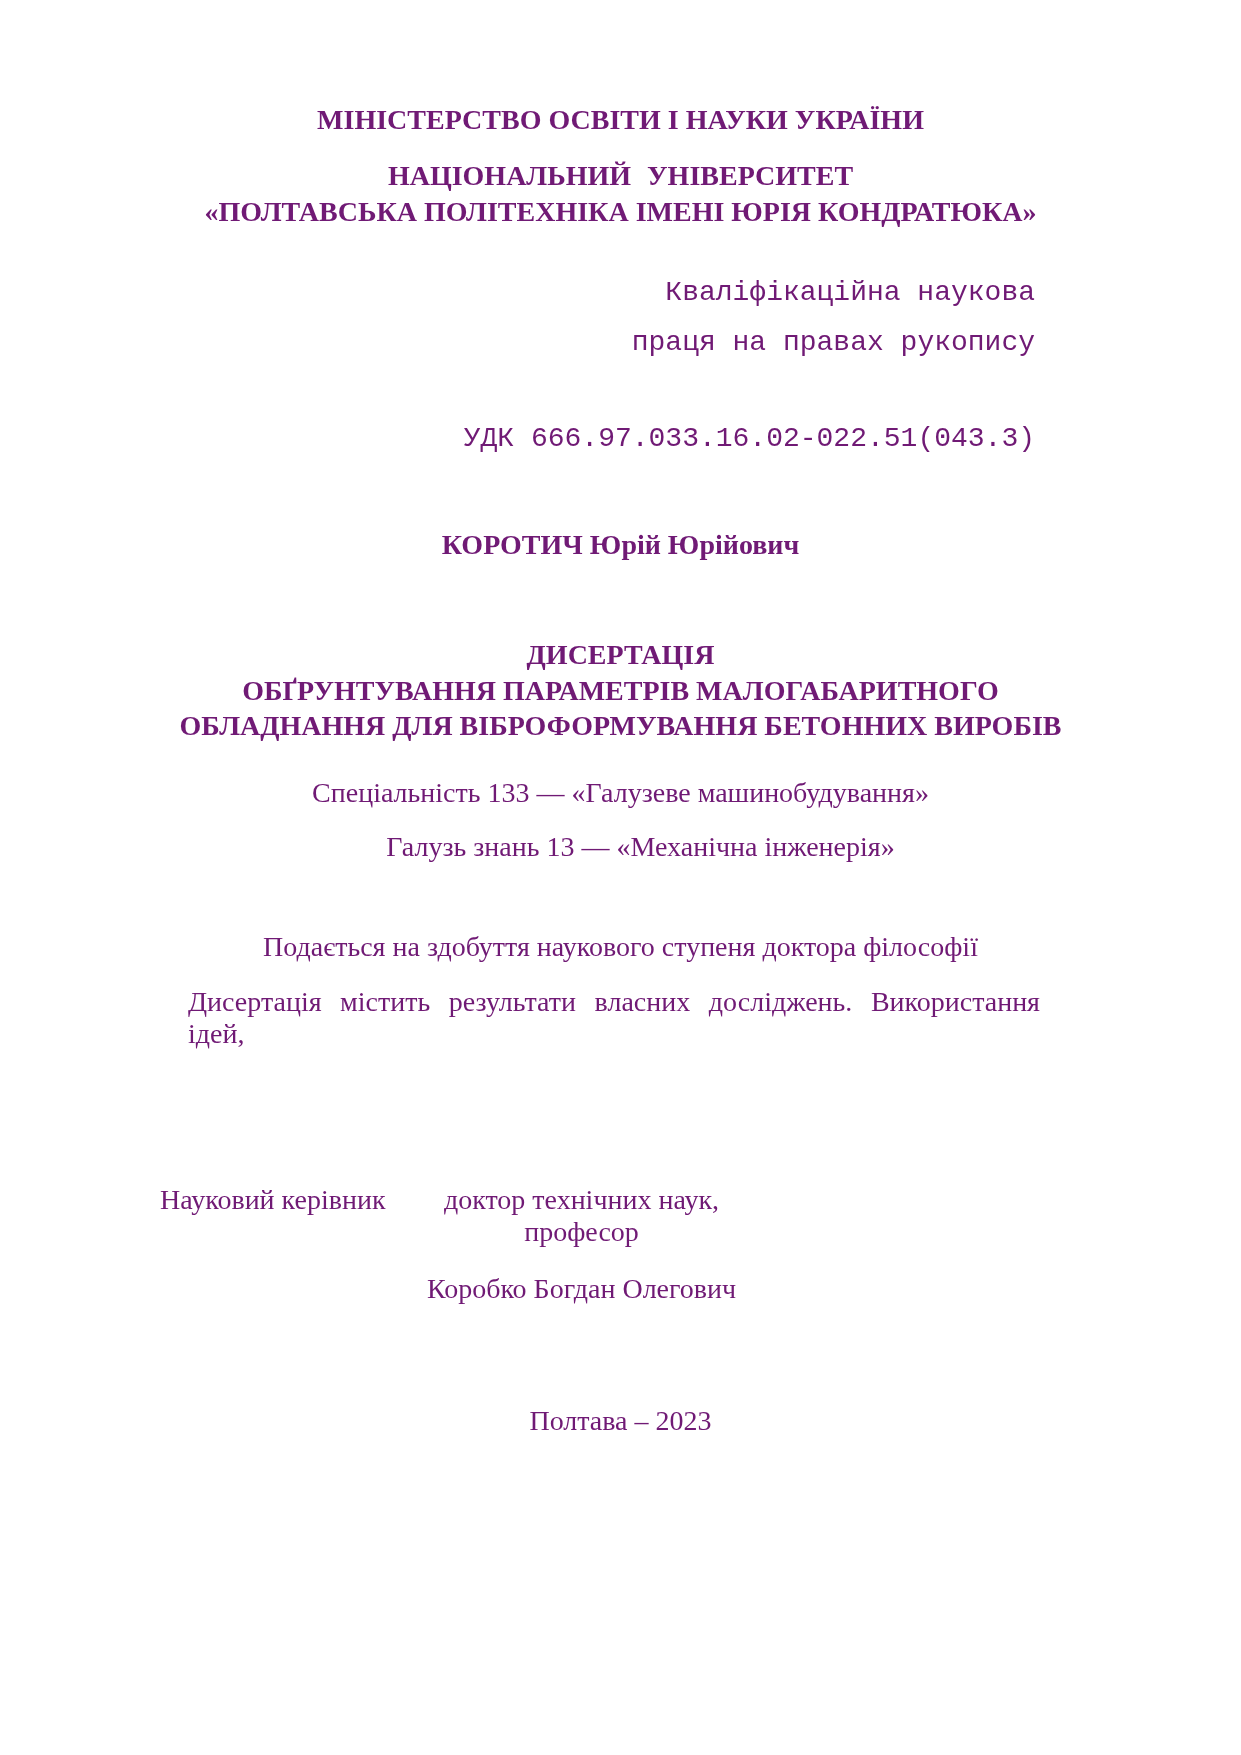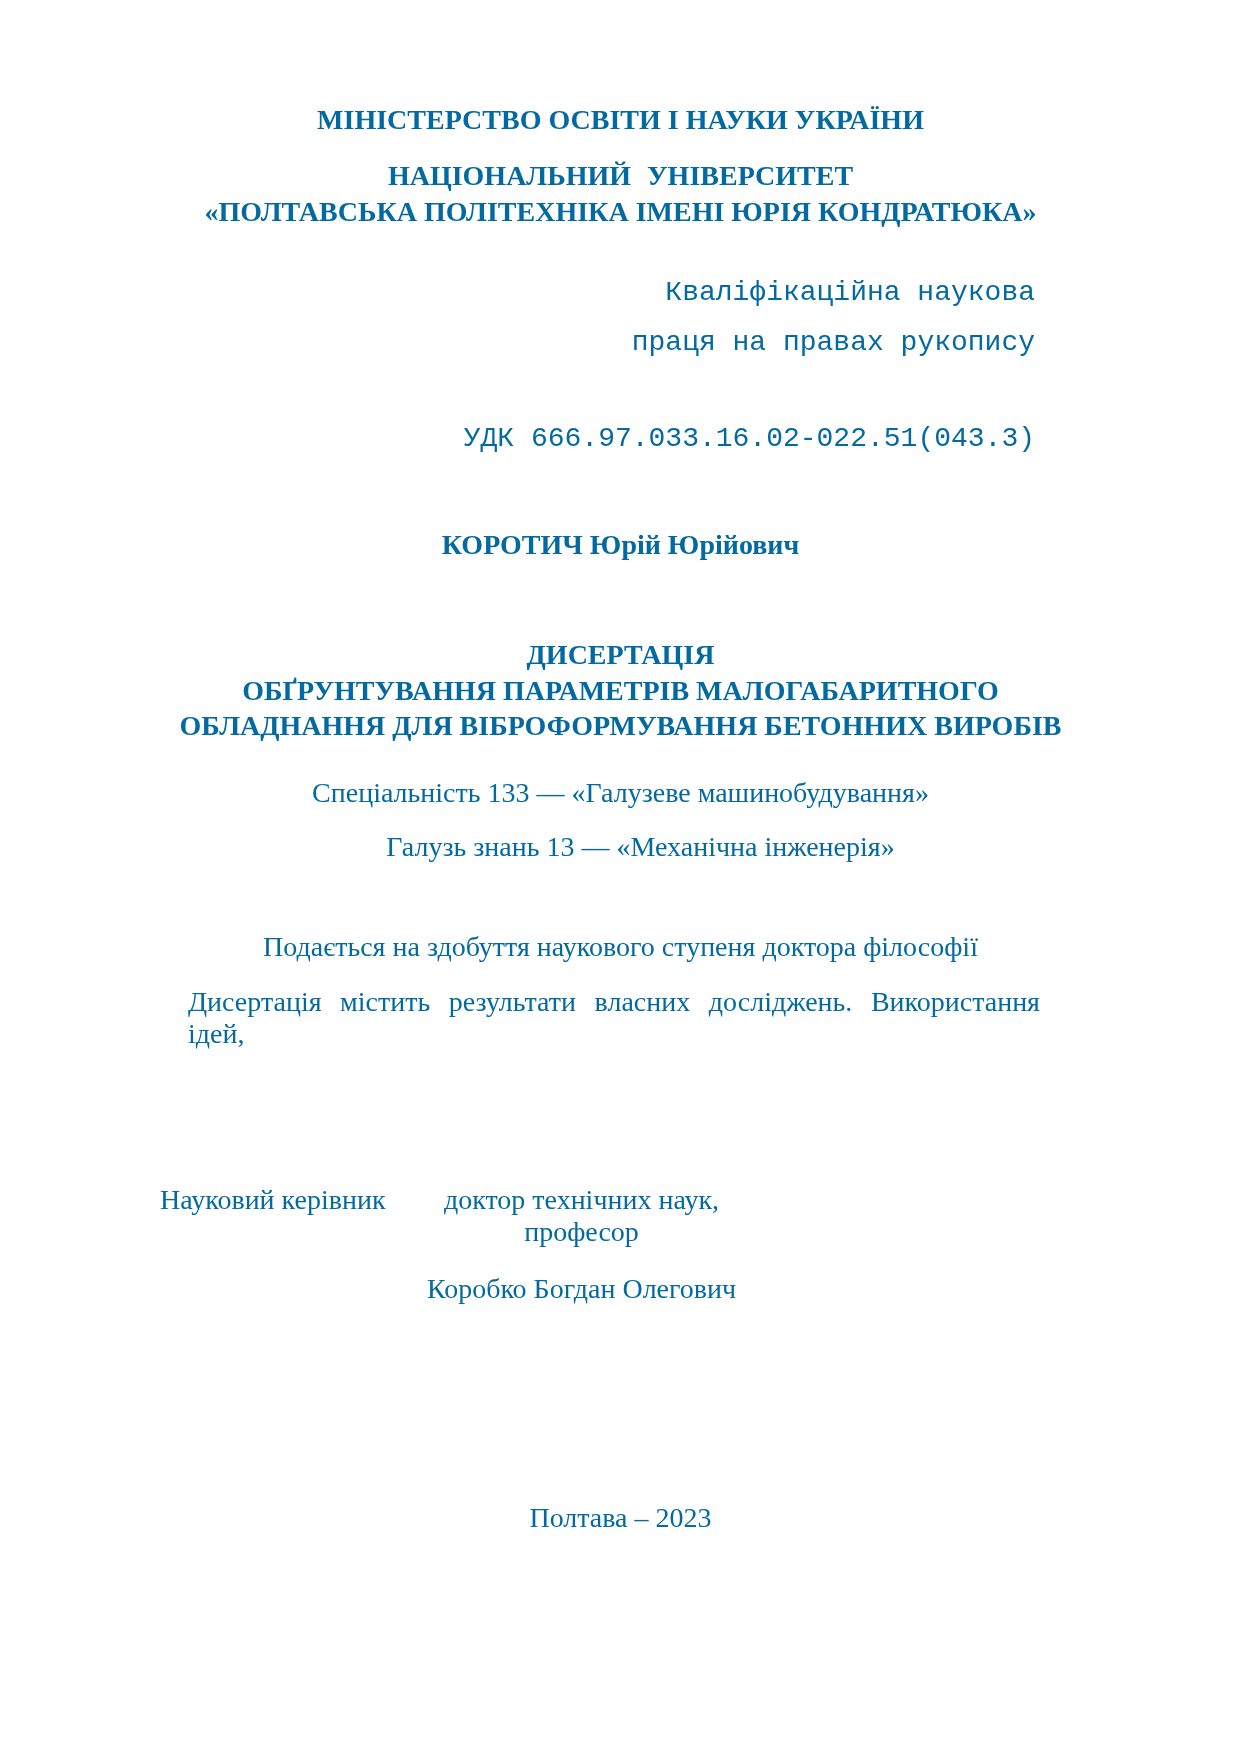--- a/index.html
+++ b/index.html
@@ -7,21 +7,21 @@
     padding: 0;
     background: #ffffff;
   }
   .page {
     position: relative;
     width: 1241px;
     height: 1755px;
     background: #ffffff;
     font-family: "Liberation Serif", "DejaVu Serif", serif;
     font-size: 28px;
-    color: #0369a1;
+    color: #701a75;
     overflow: hidden;
   }
   .abs { position: absolute; }
   .centered {
     left: 0;
     right: 0;
     text-align: center;
   }
   .bold { font-weight: 700; }
   .right-block {
@@ -68,21 +68,21 @@
     justify-content: flex-start;
     align-items: flex-start;
   }
   .supervisor-col-right {
     width: 392px;
     text-align: center;
   }
   .supervisor-name-line {
     margin-top: 25px;
   }
-  .footer { top: 1502px; }
+  .footer { top: 1405px; }
 </style>
 </head>
 <body>
 
 <div class="page">
 
   <div class="abs centered bold ministry">МІНІСТЕРСТВО ОСВІТИ І НАУКИ УКРАЇНИ</div>
 
   <div class="abs centered bold university-l1">НАЦІОНАЛЬНИЙ УНІВЕРСИТЕТ</div>
 

